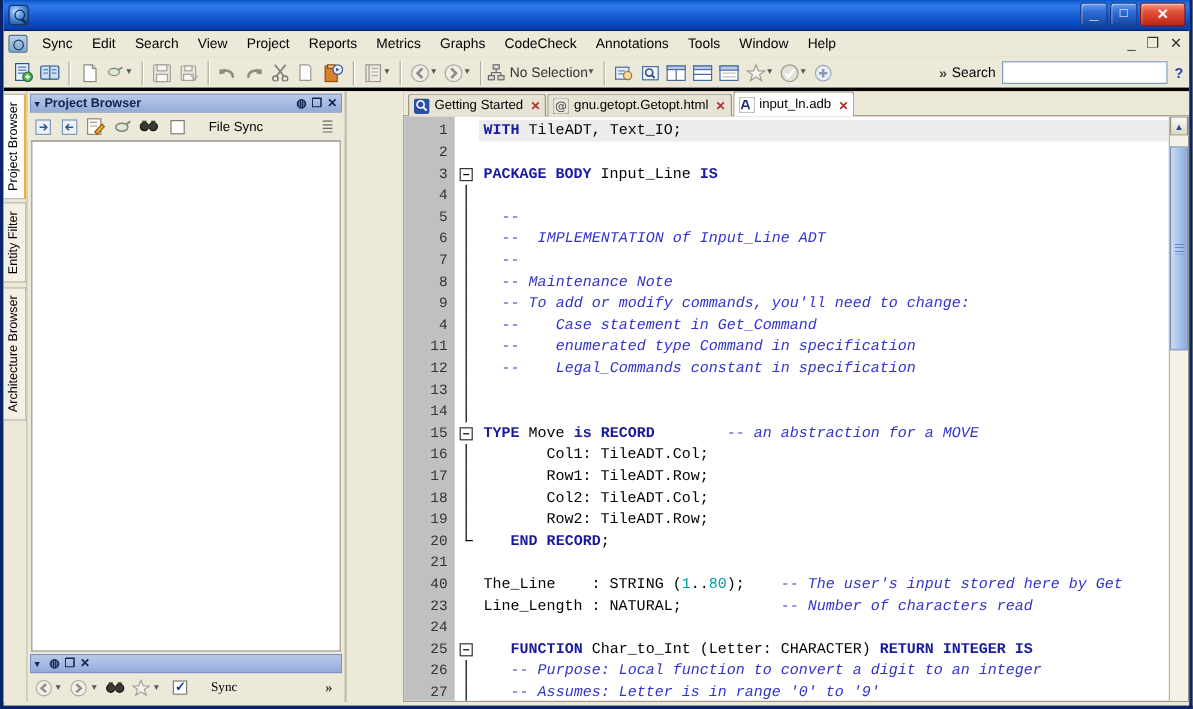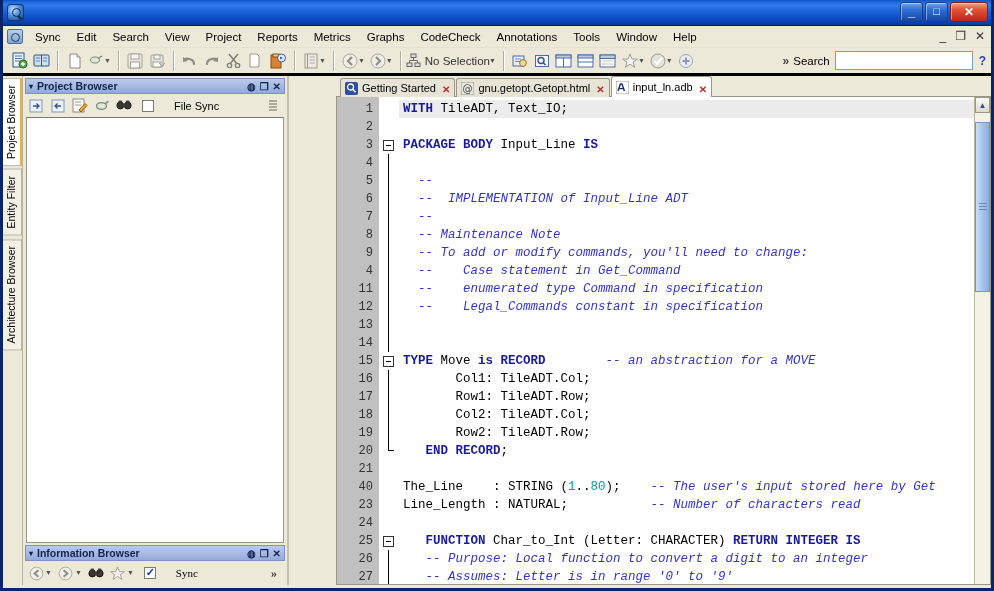--- a/index.html
+++ b/index.html
@@ -689,21 +689,20 @@
               <line x1="1" y1="11" x2="9" y2="11" stroke="#6a6a62"></line>
             </svg>
         </div>
       </div>
 
       <div class="panel-body"></div>
 
       <div class="infobrowser">
         <div class="panel-title">
           <span class="caret">▾</span>
-          <span class="ttl">Information Browser</span>
           <span class="pbtn">◍</span>
           <span class="pbtn">❐</span>
           <span class="pbtn">✕</span>
         </div>
         <div class="ib-tools">
           <div class="ptool">
             <svg width="15" height="15" viewBox="0 0 16 16">
                 <circle cx="8" cy="8" r="6.8" fill="#efefe8" stroke="#a9a9a0"></circle>
                 <path d="M10 4.5 L6 8 L10 11.5" fill="none" stroke="#8d8d84" stroke-width="2.1"></path>
               </svg>

